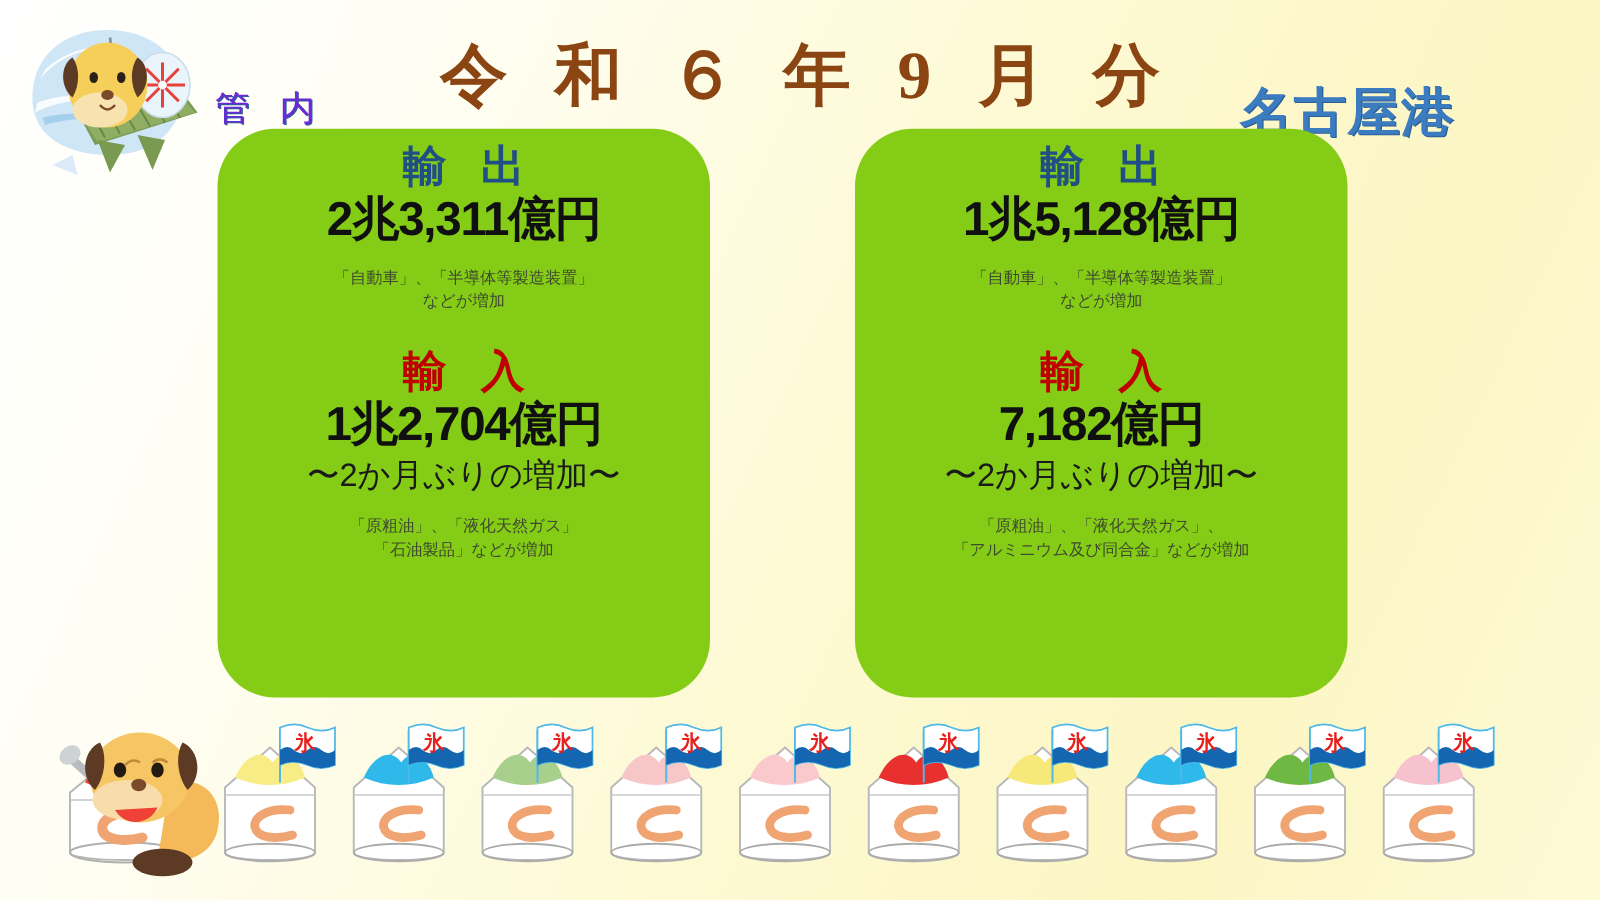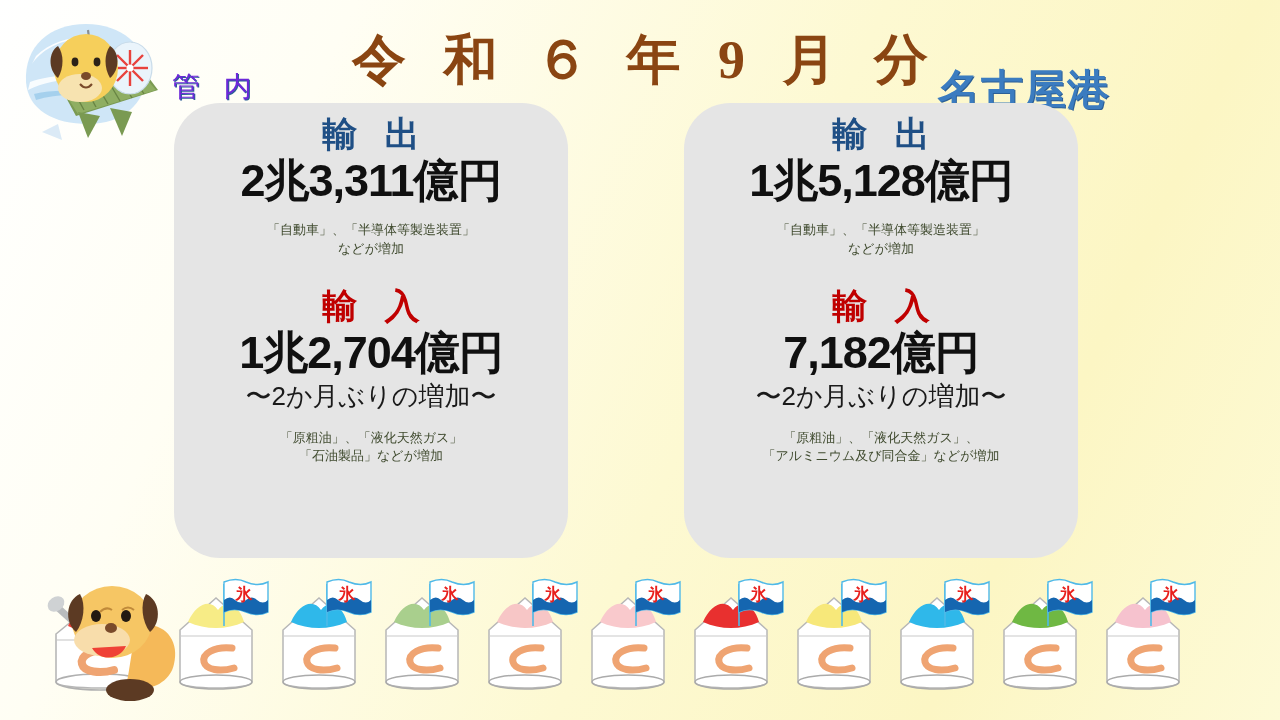--- a/index.html
+++ b/index.html
@@ -13,51 +13,51 @@
   
   #emblem { position: absolute; left: 18px; top: 12px; width: 150px; height: 135px; }
 
   
   #kannai-label {
     position: absolute; left: 172px; top: 68px;
     font-size: 28px; font-weight: normal; color: #6d28d9;
     letter-spacing: 8px; text-shadow: 1px 1px 0 #2c5f96;
   }
   #port-label {
-    position: absolute; left: 938px; top: 62px;
+    position: absolute; left: 992px; top: 62px;
     font-size: 42px; font-weight: bold; color: #3b7cc0;
     letter-spacing: 1px; text-shadow: 1px 1px 0 #2c5f96;
   }
   #main-title {
     position: absolute; left: 0; right: 0; top: 24px;
     text-align: center;
     font-size: 54px; font-weight: bold; color: #8a4512;
     letter-spacing: 12px; text-indent: 12px;
     font-family: "Liberation Serif", "DejaVu Serif", serif;
   }
 
   
   .panel {
     position: absolute; top: 103px; width: 394px; height: 455px;
-    background: #e5e5e5; border-radius: 46px;
+    background: #84cc16; border-radius: 46px;
   }
   #panel-left  { left: 174px; }
   #panel-right { left: 684px; }
 
   .panel-inner { padding: 10px 12px 0; text-align: center; }
 
   .sect-head {
     font-size: 35px; font-weight: bold; letter-spacing: 9px;
     text-indent: 9px; line-height: 1.18;
   }
   .sect-head.export { color: #1f4f85; }
   .sect-head.import { color: #c00000; }
 
   .amount {
-    font-size: 45px; font-weight: bold; color: #101010;
+    font-size: 38px; font-weight: bold; color: #101010;
     line-height: 1.18; letter-spacing: -1px;
   }
   .trend {
     font-size: 26px; color: #1a1a1a; line-height: 1.35; letter-spacing: 0px;
   }
   .items {
     font-size: 13px; color: #3f4a2e; line-height: 1.45; margin-top: 14px;
   }
   .gap-md { height: 26px; }
 

